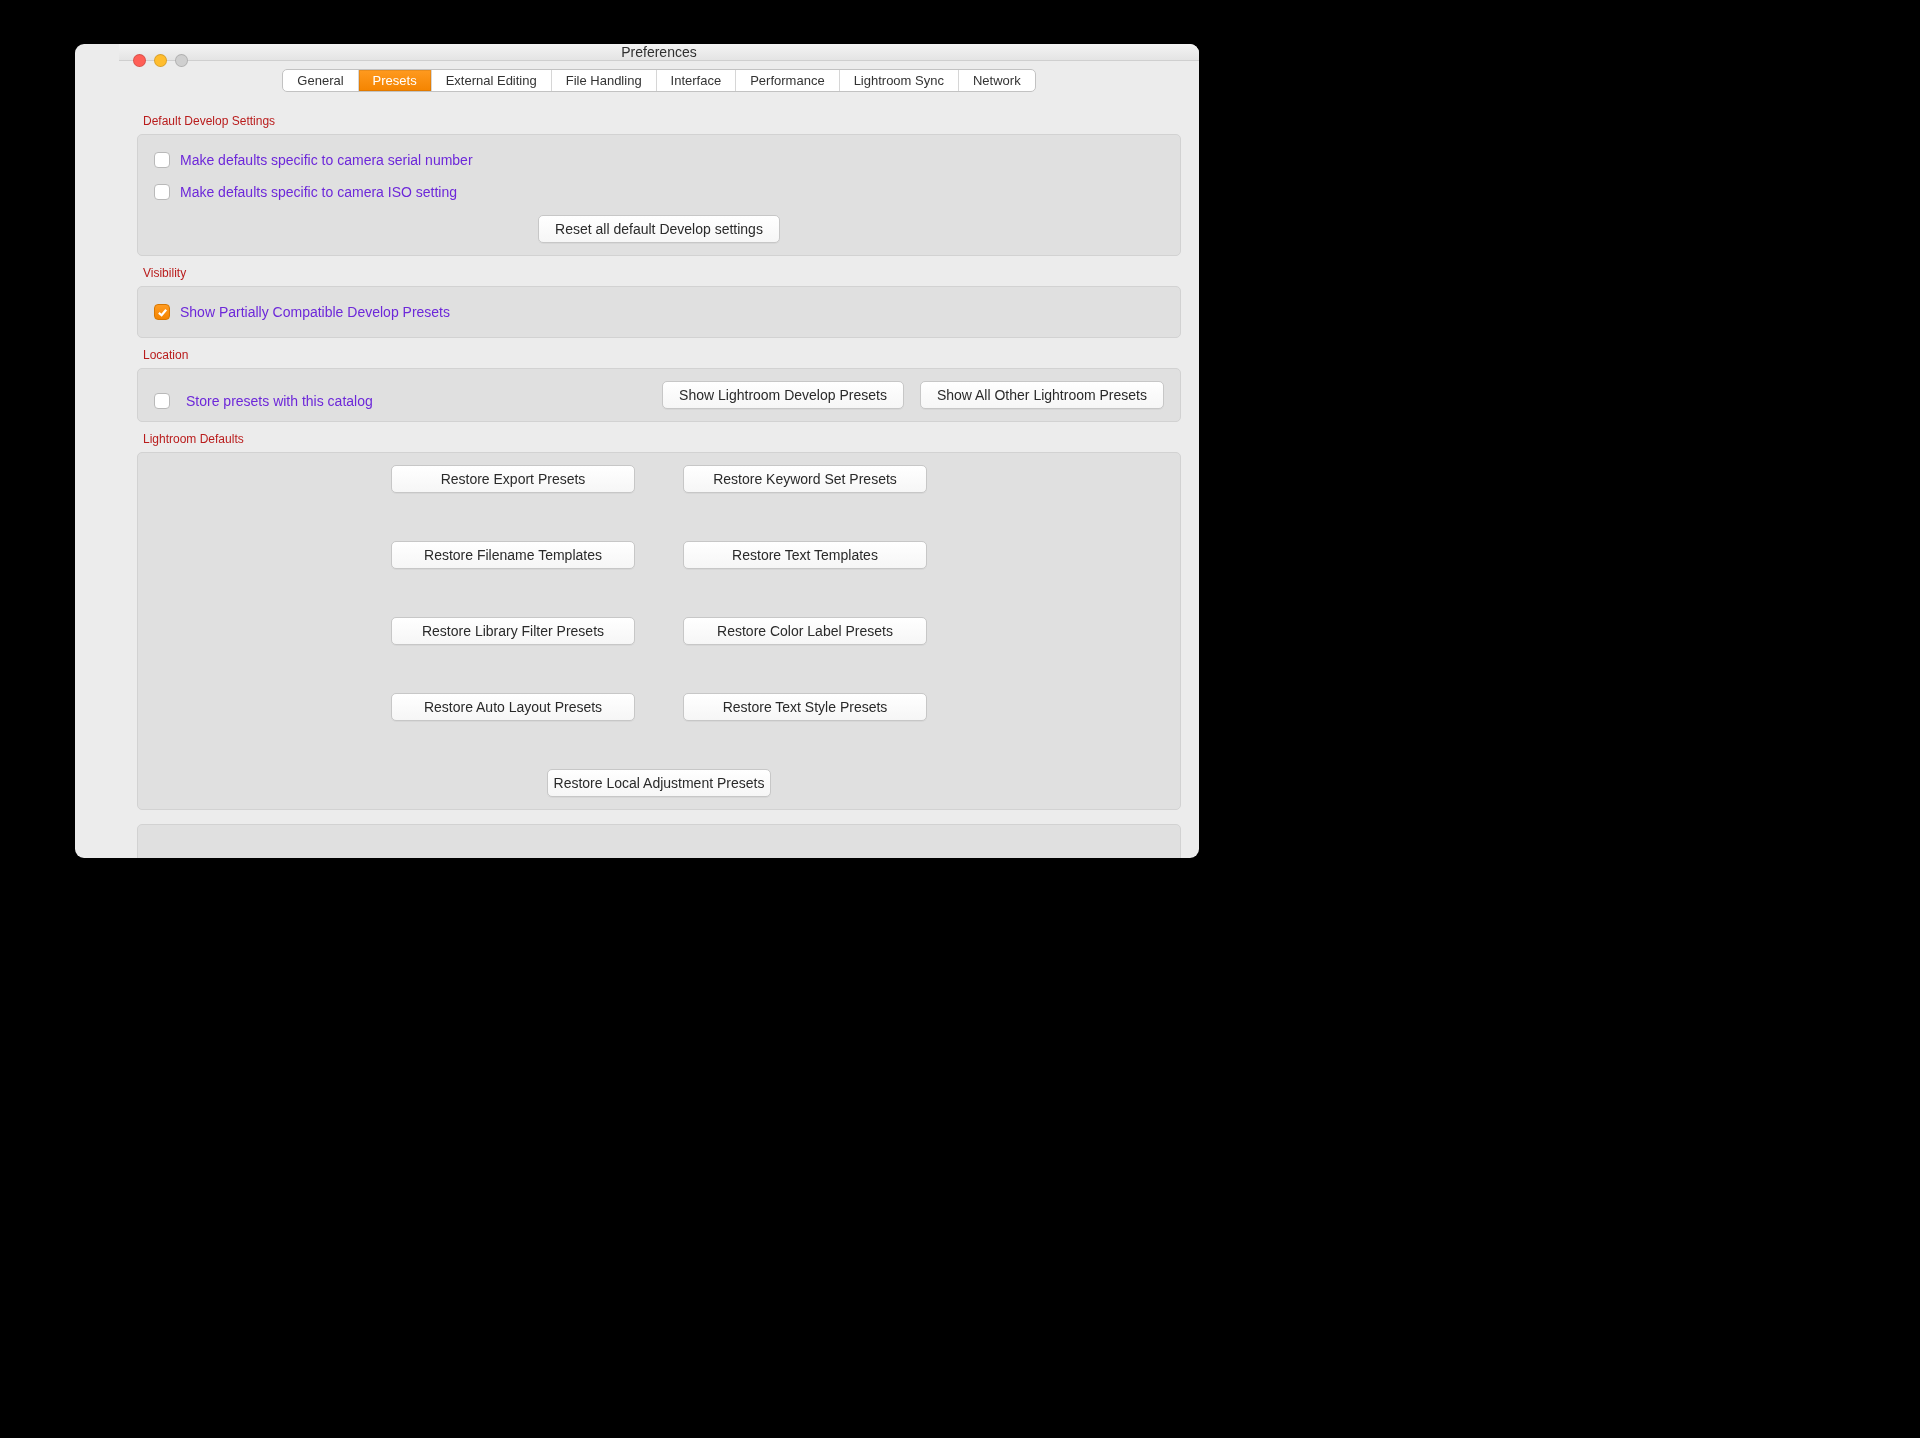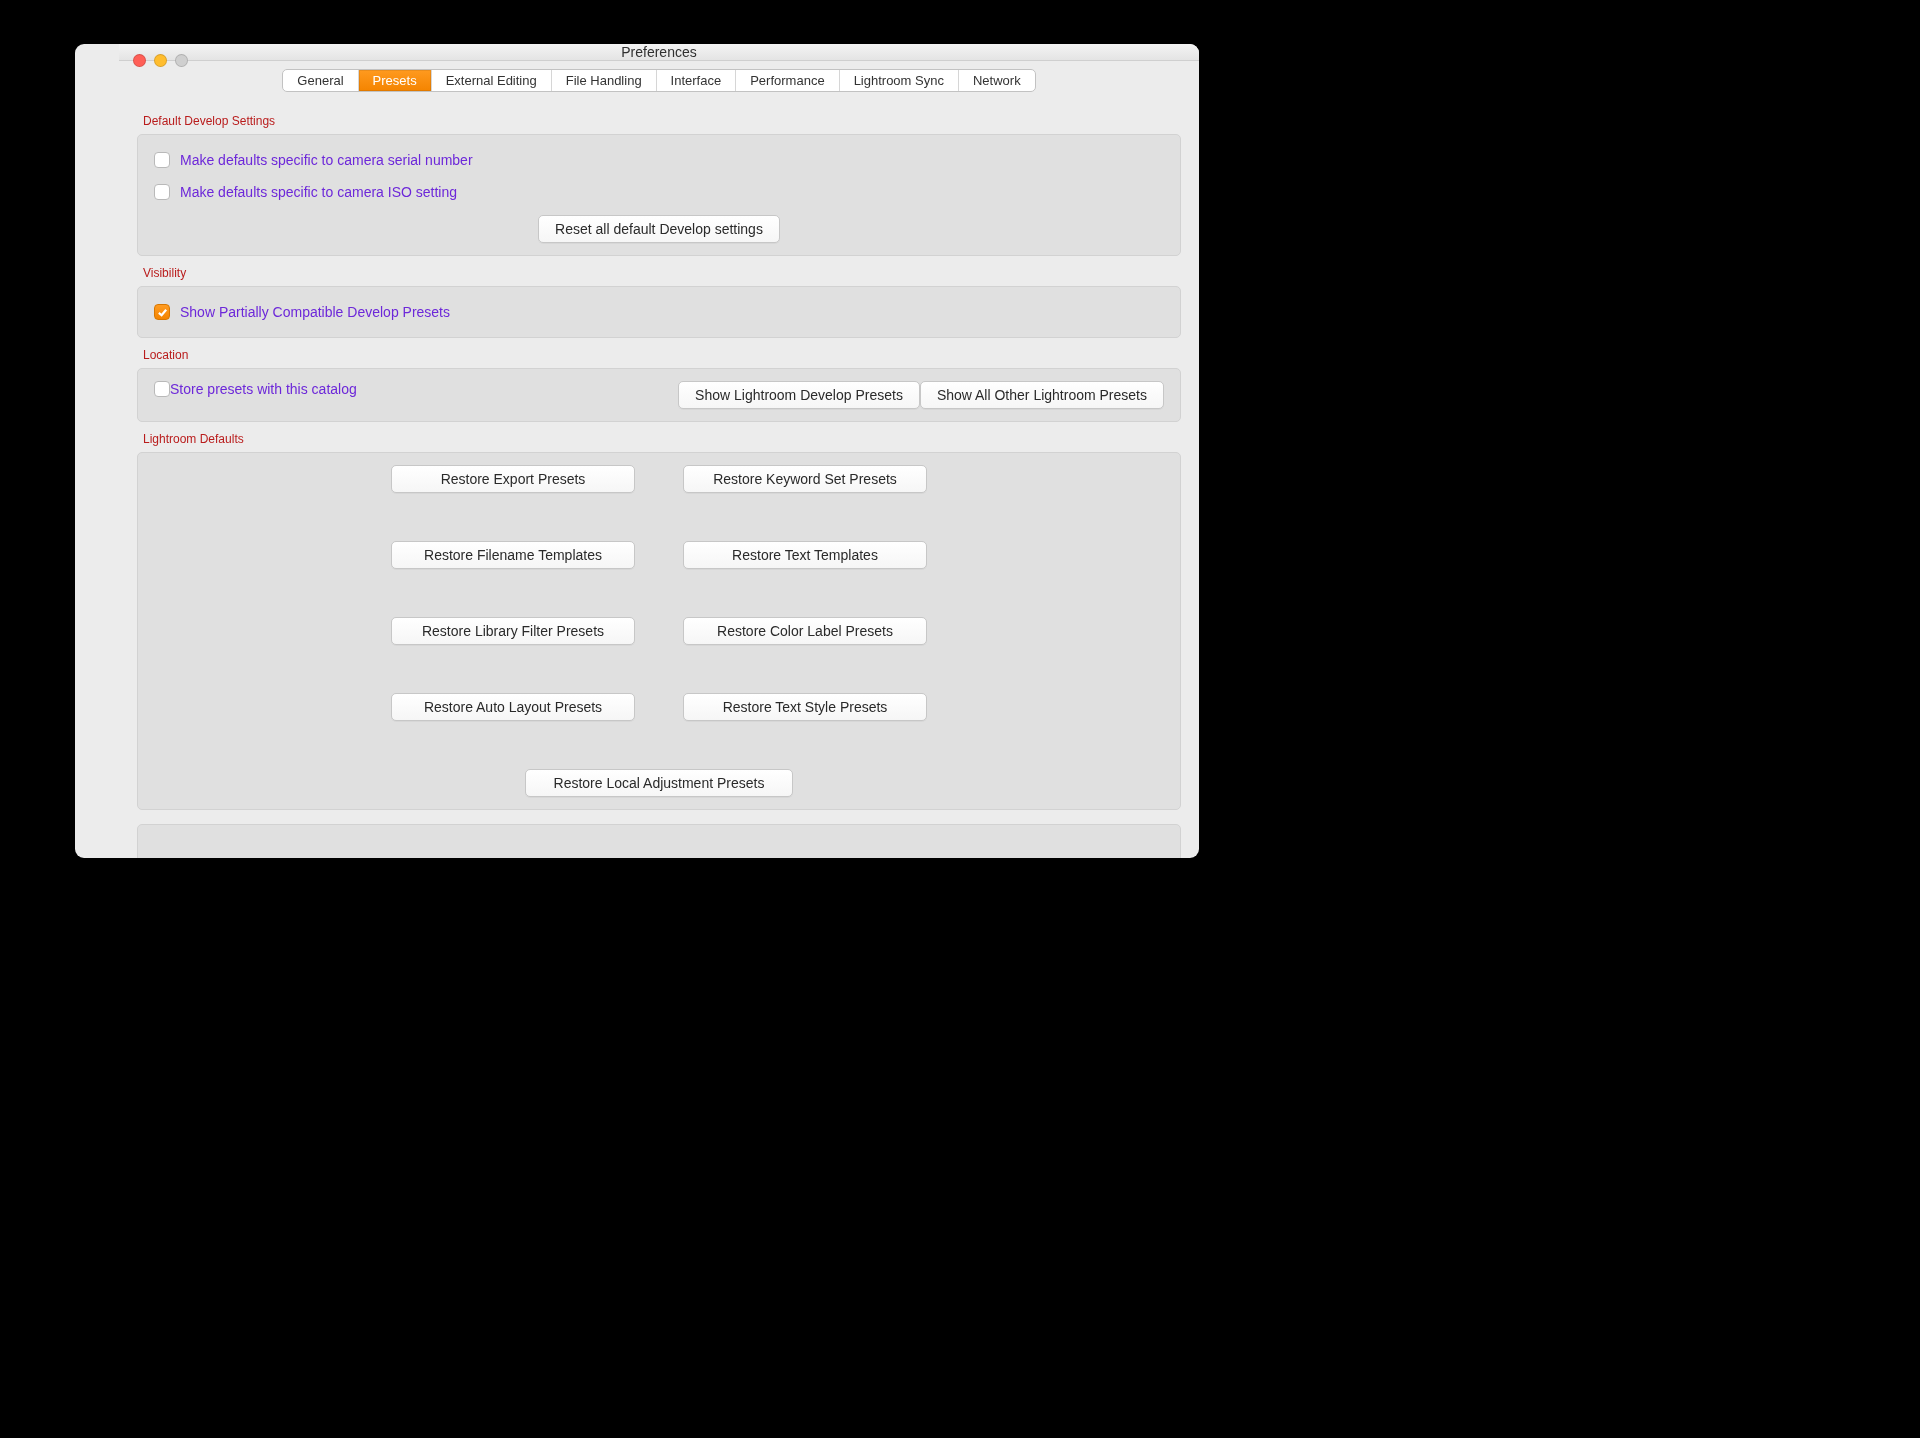--- a/index.html
+++ b/index.html
@@ -132,21 +132,21 @@
   border: 1px solid #c7c7c7;
   border-radius: 5px;
   padding: 5px 16px;
   font-size: 14px;
   color: #2a2a2a;
   white-space: nowrap;
   cursor: default;
   box-shadow: 0 1px 0 rgba(0,0,0,0.04);
 }
 .center { display: flex; justify-content: center; }
-.loc-row { display: flex; align-items: flex-start; gap: 0; }
+.loc-row { display: flex; align-items: flex-end; gap: 16px; }
 .spacer-fill { flex: 1; }
 .grid2 {
   display: grid;
   grid-template-columns: 244px 244px;
   column-gap: 30px;
   row-gap: 10px;
   justify-content: center;
   gap: 48px;
 }
 .grid2 .btn { width: 244px; text-align: center; padding-left: 0; padding-right: 0; }
@@ -239,21 +239,21 @@
       <div class="grid2">
         <button class="btn">Restore Export Presets</button>
         <button class="btn">Restore Keyword Set Presets</button>
         <button class="btn">Restore Filename Templates</button>
         <button class="btn">Restore Text Templates</button>
         <button class="btn">Restore Library Filter Presets</button>
         <button class="btn">Restore Color Label Presets</button>
         <button class="btn">Restore Auto Layout Presets</button>
         <button class="btn">Restore Text Style Presets</button>
         <div class="span2">
-          <button class="btn" style="width:268px">Restore Local Adjustment Presets</button>
+          <button class="btn" style="width:224px">Restore Local Adjustment Presets</button>
         </div>
       </div>
     </div>
 
     <div class="big-fill"></div>
 
   </div>
 
 </div>
 

